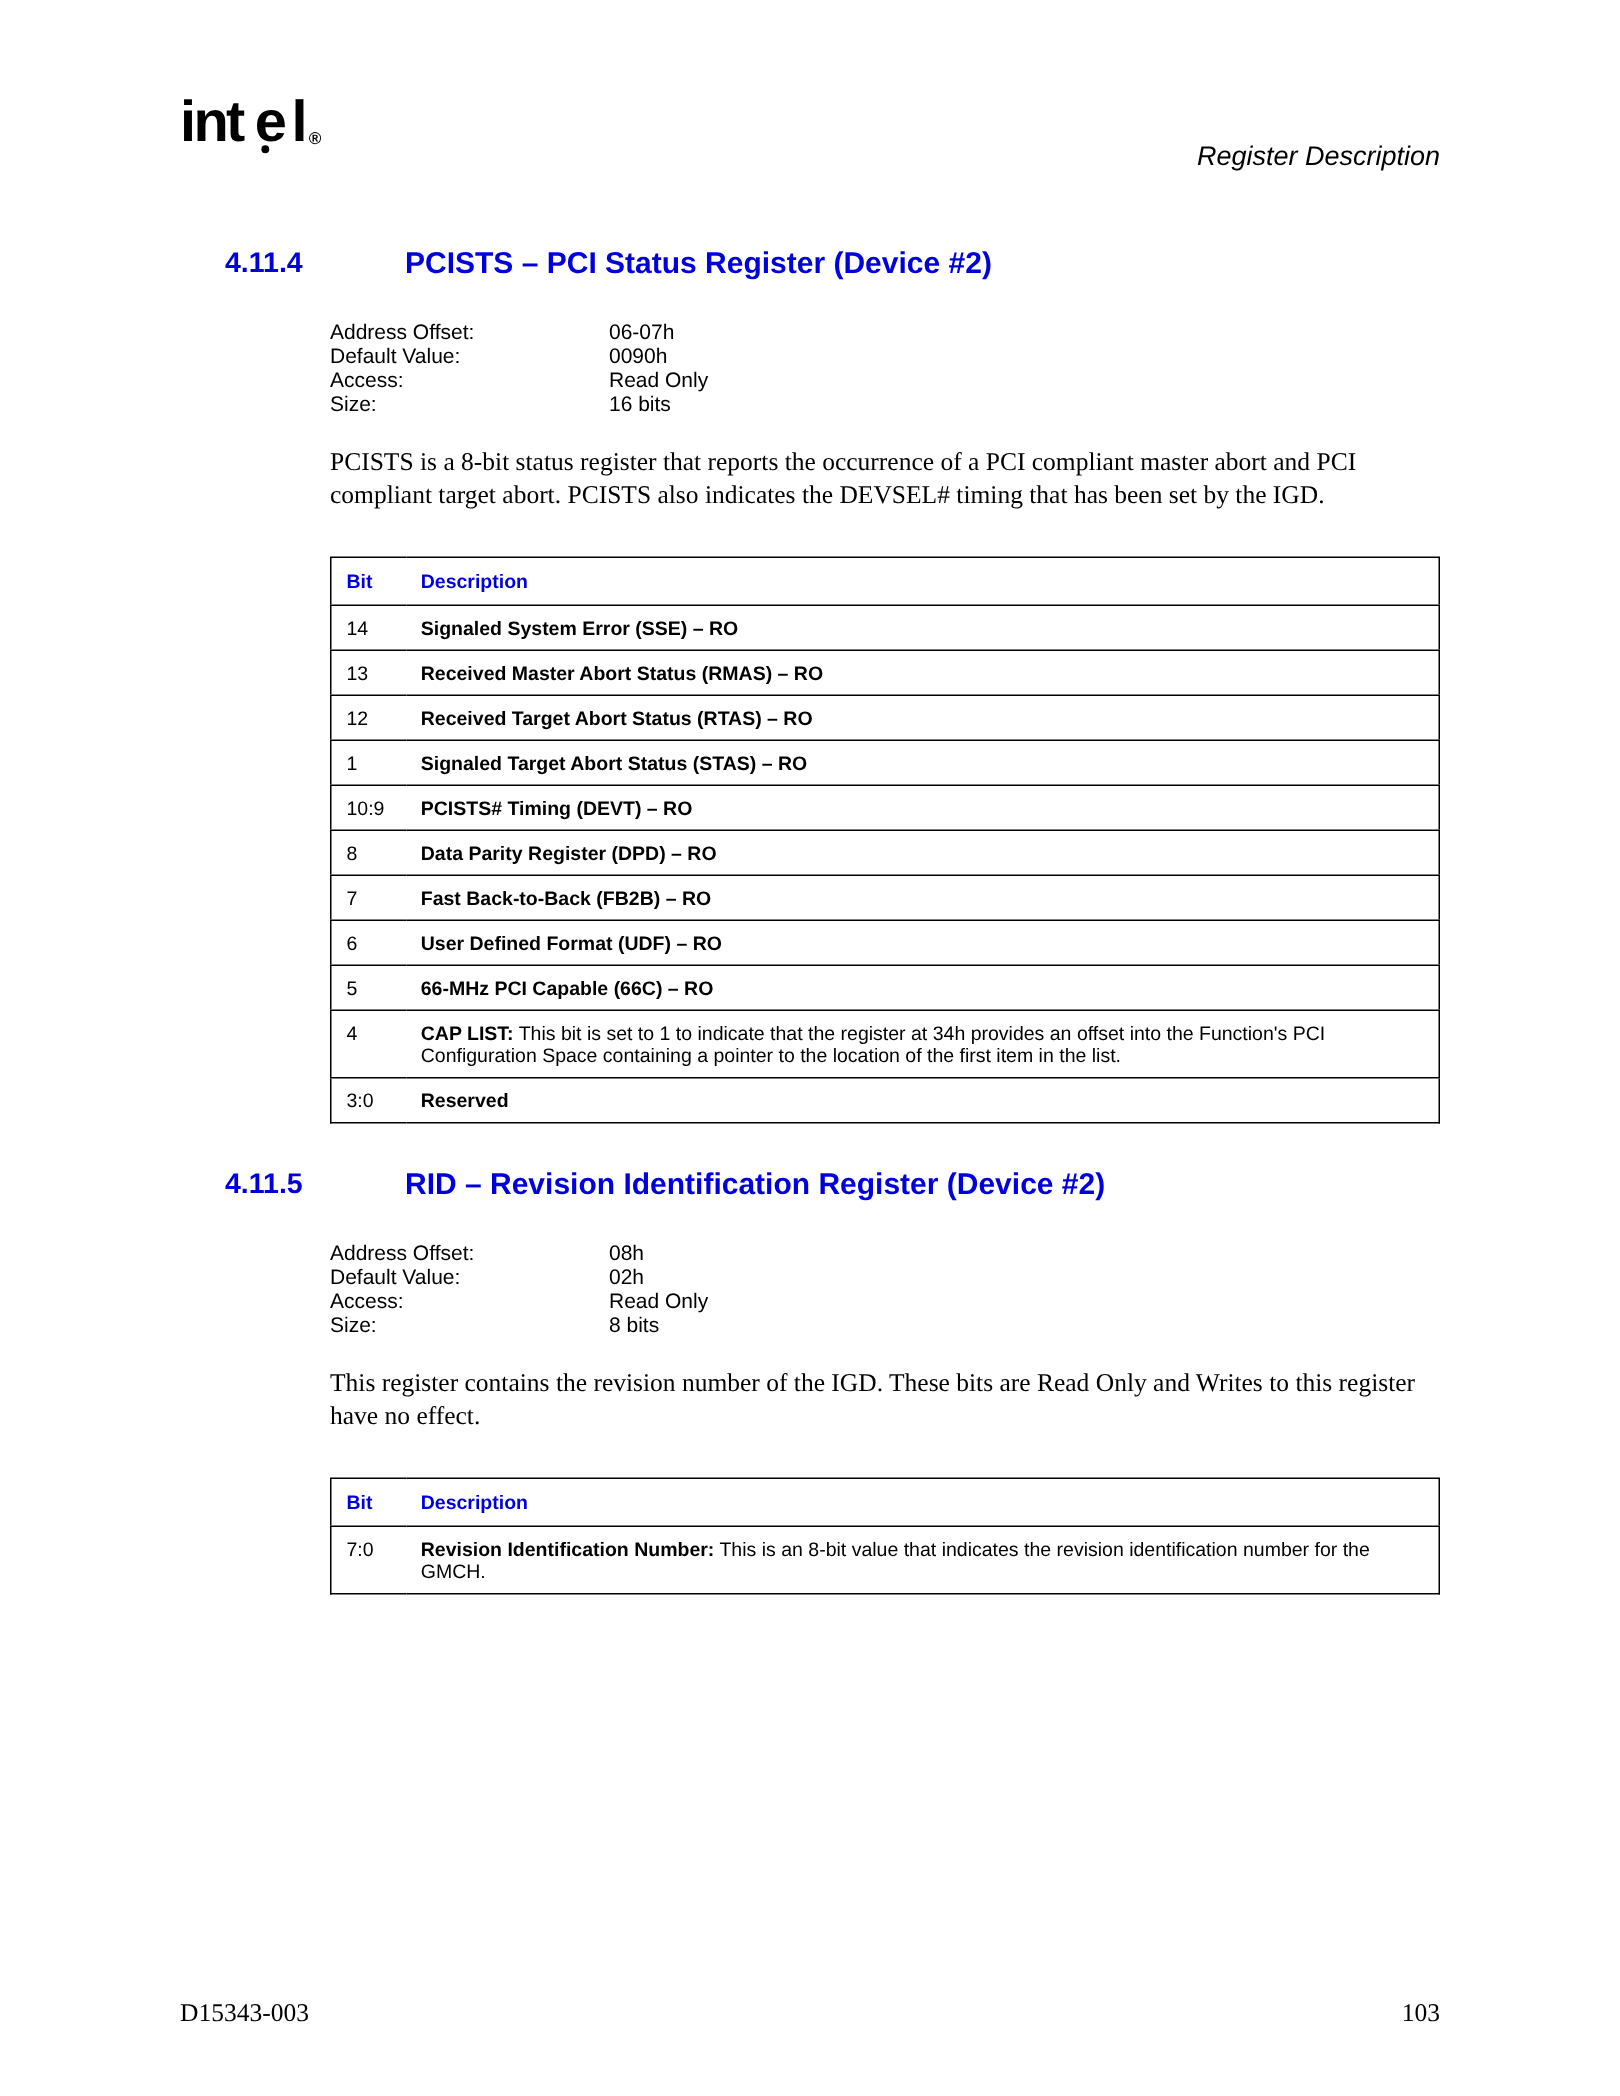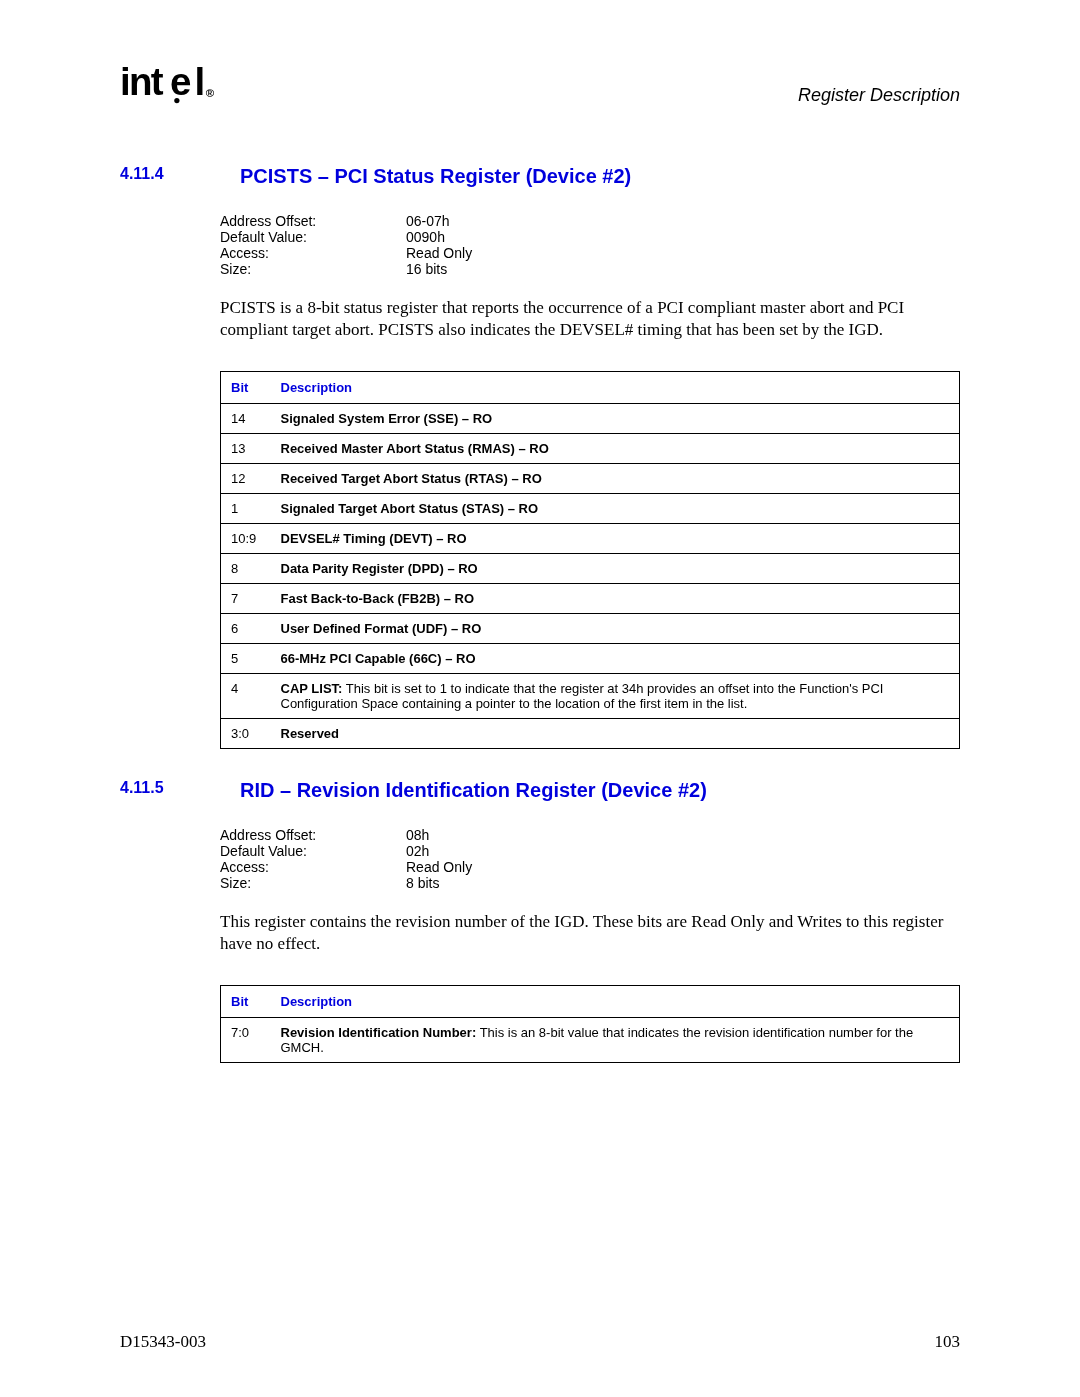--- a/index.html
+++ b/index.html
@@ -7,21 +7,21 @@
       width: 1080px;
       height: 1397px;
       background: #fff;
       font-family: Arial, Helvetica, sans-serif;
       position: relative;
       padding: 60px 120px 50px 120px;
     }
     .header-row {
       display: flex;
       justify-content: space-between;
-      align-items: flex-start;
+      align-items: flex-end;
       margin-bottom: 50px;
     }
     .logo {
       font-family: Arial, sans-serif;
       font-size: 48px;
       font-weight: bold;
       letter-spacing: -2px;
       position: relative;
     }
     .header-title {
@@ -34,22 +34,23 @@
       margin-bottom: 30px;
     }
     .section-heading {
       display: flex;
       gap: 40px;
       margin-bottom: 25px;
     }
     .section-num {
       color: #0000dd;
       font-weight: bold;
-      font-size: 16px;
+      font-size: 19px;
       min-width: 80px;
+      margin-left: 30px;
     }
     .section-title {
       color: #0000dd;
       font-weight: bold;
       font-size: 20px;
     }
     .kv-table {
       margin-left: 100px;
       margin-bottom: 20px;
       font-size: 14px;
@@ -175,21 +176,21 @@
           <tr>
             <td>12</td>
             <td><span class="desc-bold">Received Target Abort Status (RTAS) – RO</span></td>
           </tr>
           <tr>
             <td>1</td>
             <td><span class="desc-bold">Signaled Target Abort Status (STAS) – RO</span></td>
           </tr>
           <tr>
             <td>10:9</td>
-            <td><span class="desc-bold">DEVSEL# Timing (DEVT) – RO</span></td>
+            <td><span class="desc-bold">PCISTS# Timing (DEVT) – RO</span></td>
           </tr>
           <tr>
             <td>8</td>
             <td><span class="desc-bold">Data Parity Register (DPD) – RO</span></td>
           </tr>
           <tr>
             <td>7</td>
             <td><span class="desc-bold">Fast Back-to-Back (FB2B) – RO</span></td>
           </tr>
           <tr>

